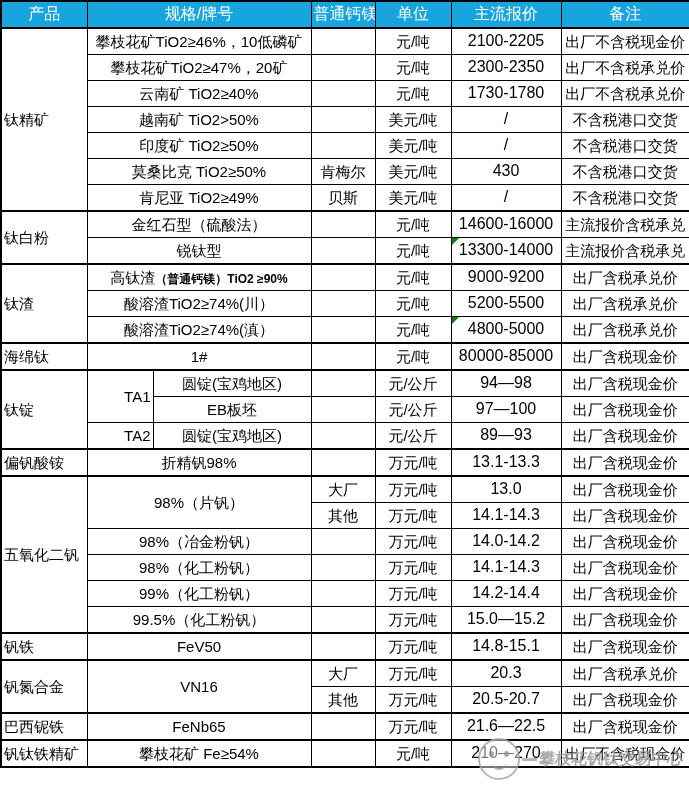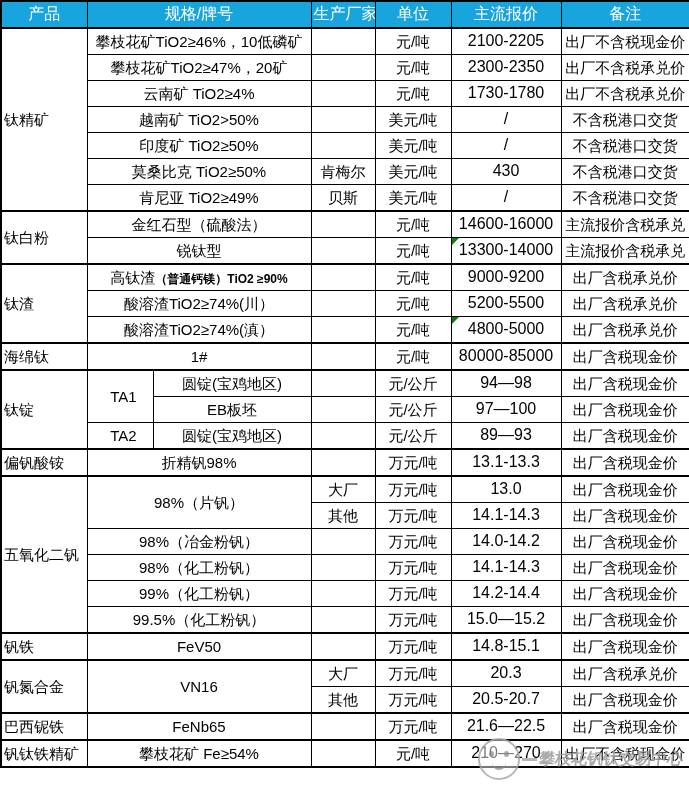--- a/index.html
+++ b/index.html
@@ -9,21 +9,21 @@
   }
   table{border-collapse:collapse;table-layout:fixed;width:689px;border:2px solid #000;}
   td,th{
     border:1px solid #000;height:25px;padding:0 2px;overflow:hidden;
     white-space:nowrap;font-size:15px;line-height:1.05;vertical-align:middle;
   }
   th{background:#18a4dc;color:#ffffff;font-weight:normal;font-size:16px;text-align:center;}
   tr.gs td{border-top-width:2px;}
   td.product{text-align:left;}
   td.spec,td.spec-b,td.note{text-align:center;}
-  td.spec-a{text-align:center;padding-left:9px;}
+  td.spec-a{text-align:right;padding-left:9px;}
   td.mfr,td.unit,td.price{text-align:center;}
   td.price{font-size:16px;position:relative;margin-left:41px;}
   .small{font-size:12px;font-weight:bold;}
   .green-tri{
     position:absolute;top:0;left:0;width:0;height:0;
     border-top:7px solid #0a7d0a;border-right:7px solid transparent;
   }
   .watermark{
     position:absolute;left:478px;top:736px;height:46px;display:flex;
     align-items:center;z-index:3;opacity:.85;
@@ -55,21 +55,21 @@
       <col style="width:158px">
     <col style="width:64px">
       <col style="width:76px">
       <col style="width:110px">
       <col style="width:129px">
   </colgroup>
   <tbody>
       <tr>
     <th>产品</th>
     <th colspan="2">规格/牌号</th>
-    <th>生产厂家</th>
+    <th>普通钙镁</th>
     <th>单位</th>
     <th>主流报价</th>
     <th>备注</th>
   </tr>
 
   <tr class="gs">
     <td class="product" rowspan="7">钛精矿</td>
     <td class="spec" colspan="2">攀枝花矿TiO2≥46%，10低磷矿</td>
     <td class="mfr"></td>
     <td class="unit">元/吨</td>
@@ -77,21 +77,21 @@
     <td class="note">出厂不含税现金价</td>
   </tr>
   <tr>
     <td class="spec" colspan="2">攀枝花矿TiO2≥47%，20矿</td>
     <td class="mfr"></td>
     <td class="unit">元/吨</td>
     <td class="price">2300-2350</td>
     <td class="note">出厂不含税承兑价</td>
   </tr>
   <tr>
-    <td class="spec" colspan="2">云南矿 TiO2≥4%</td>
+    <td class="spec" colspan="2">云南矿 TiO2≥40%</td>
     <td class="mfr"></td>
     <td class="unit">元/吨</td>
     <td class="price">1730-1780</td>
     <td class="note">出厂不含税承兑价</td>
   </tr>
   <tr>
     <td class="spec" colspan="2">越南矿 TiO2&gt;50%</td>
     <td class="mfr"></td>
     <td class="unit">美元/吨</td>
     <td class="price">/</td>

